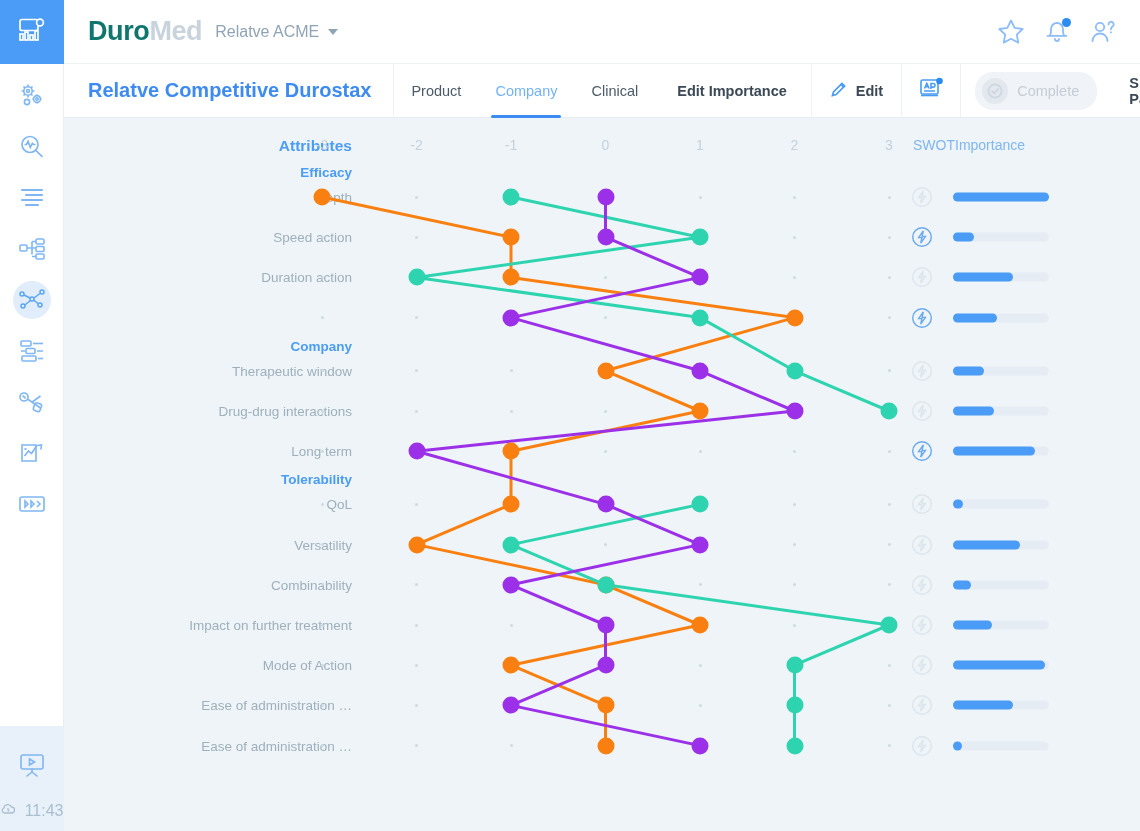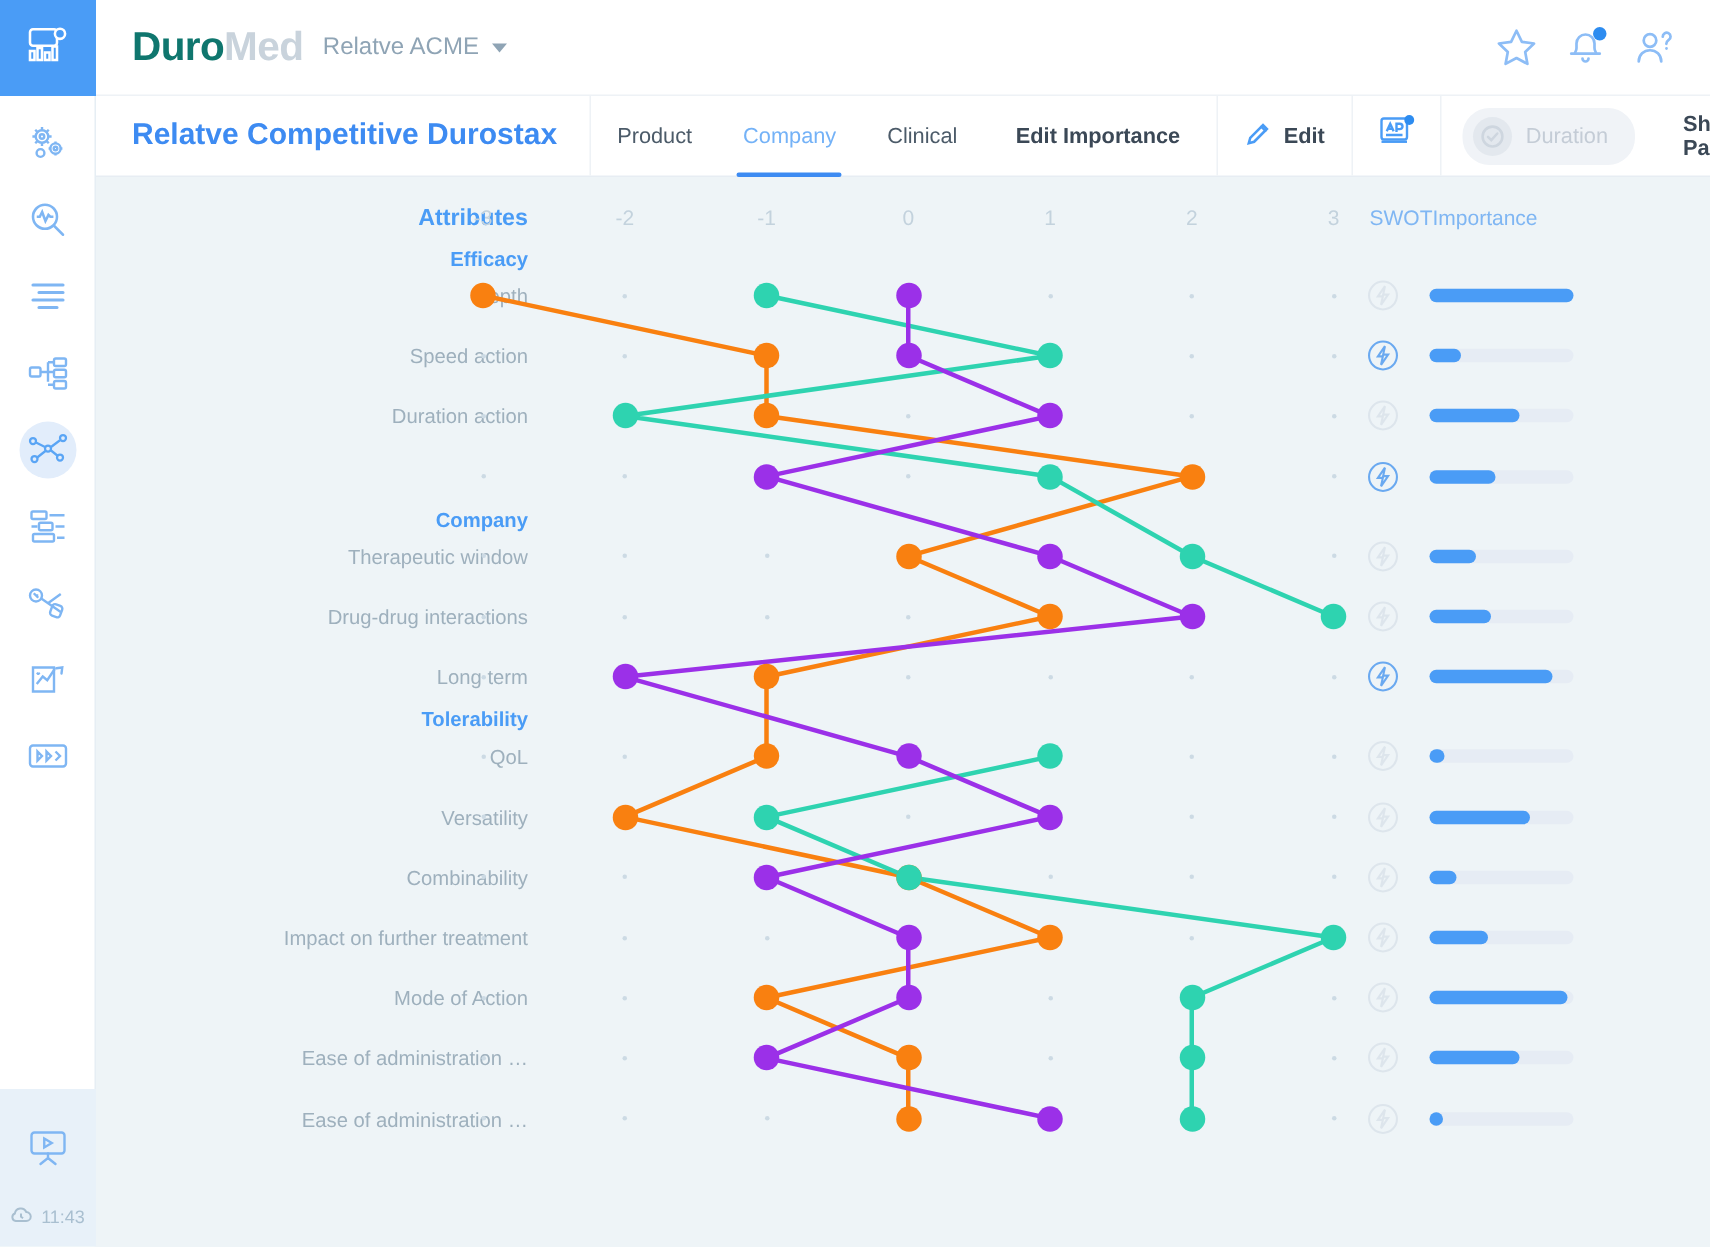--- a/index.html
+++ b/index.html
@@ -31,22 +31,22 @@
     content: ""; position: absolute; width: 38px; height: 38px; border-radius: 50%;
     background: #e2edfb;
   }
   .rail-item .ic { position: relative; z-index: 2; }
   .rail-spacer { flex: 1; }
   .rail-bottom {
     width: 64px; background: #e8f1f9; padding: 14px 0 0 0;
     display: flex; flex-direction: column; align-items: center;
   }
   .rail-clock {
-    width: 64px; height: 40px; display: flex; align-items: center; justify-content: center;
-    gap: 5px; color: #a9bfd0; font-size: 12px;
+    width: 64px; height: 40px; display: flex; align-items: center; justify-content: space-between;
+    gap: 5px; color: #a9bfd0; font-size: 16px;
   }
 
   
   .right { flex: 1; display: flex; flex-direction: column; min-width: 0; }
 
   
   .topbar {
     height: 64px; background: #fff; display: flex; align-items: center;
     padding: 0 22px 0 24px; border-bottom: 1px solid #eef2f6;
   }
@@ -346,21 +346,21 @@
         </span>
       </div>
       <div class="complete-wrap">
         <div class="complete-pill">
           <span class="complete-circle">
             <svg width="16" height="16" viewBox="0 0 16 16" fill="none" stroke="#ced6df" stroke-width="1.7" stroke-linecap="round">
               <circle cx="8" cy="8" r="6.6"></circle>
                 <path d="M5 8.2l2.2 2.2L11.2 6"></path>
             </svg>
           </span>
-          <span>Duration</span>
+          <span>Complete</span>
         </div>
       </div>
       <div class="show-panel">
         <span>Show Panel</span>
 
       </div>
     </div>
 
     <div class="canvas">
       <div class="chart" id="chart">

